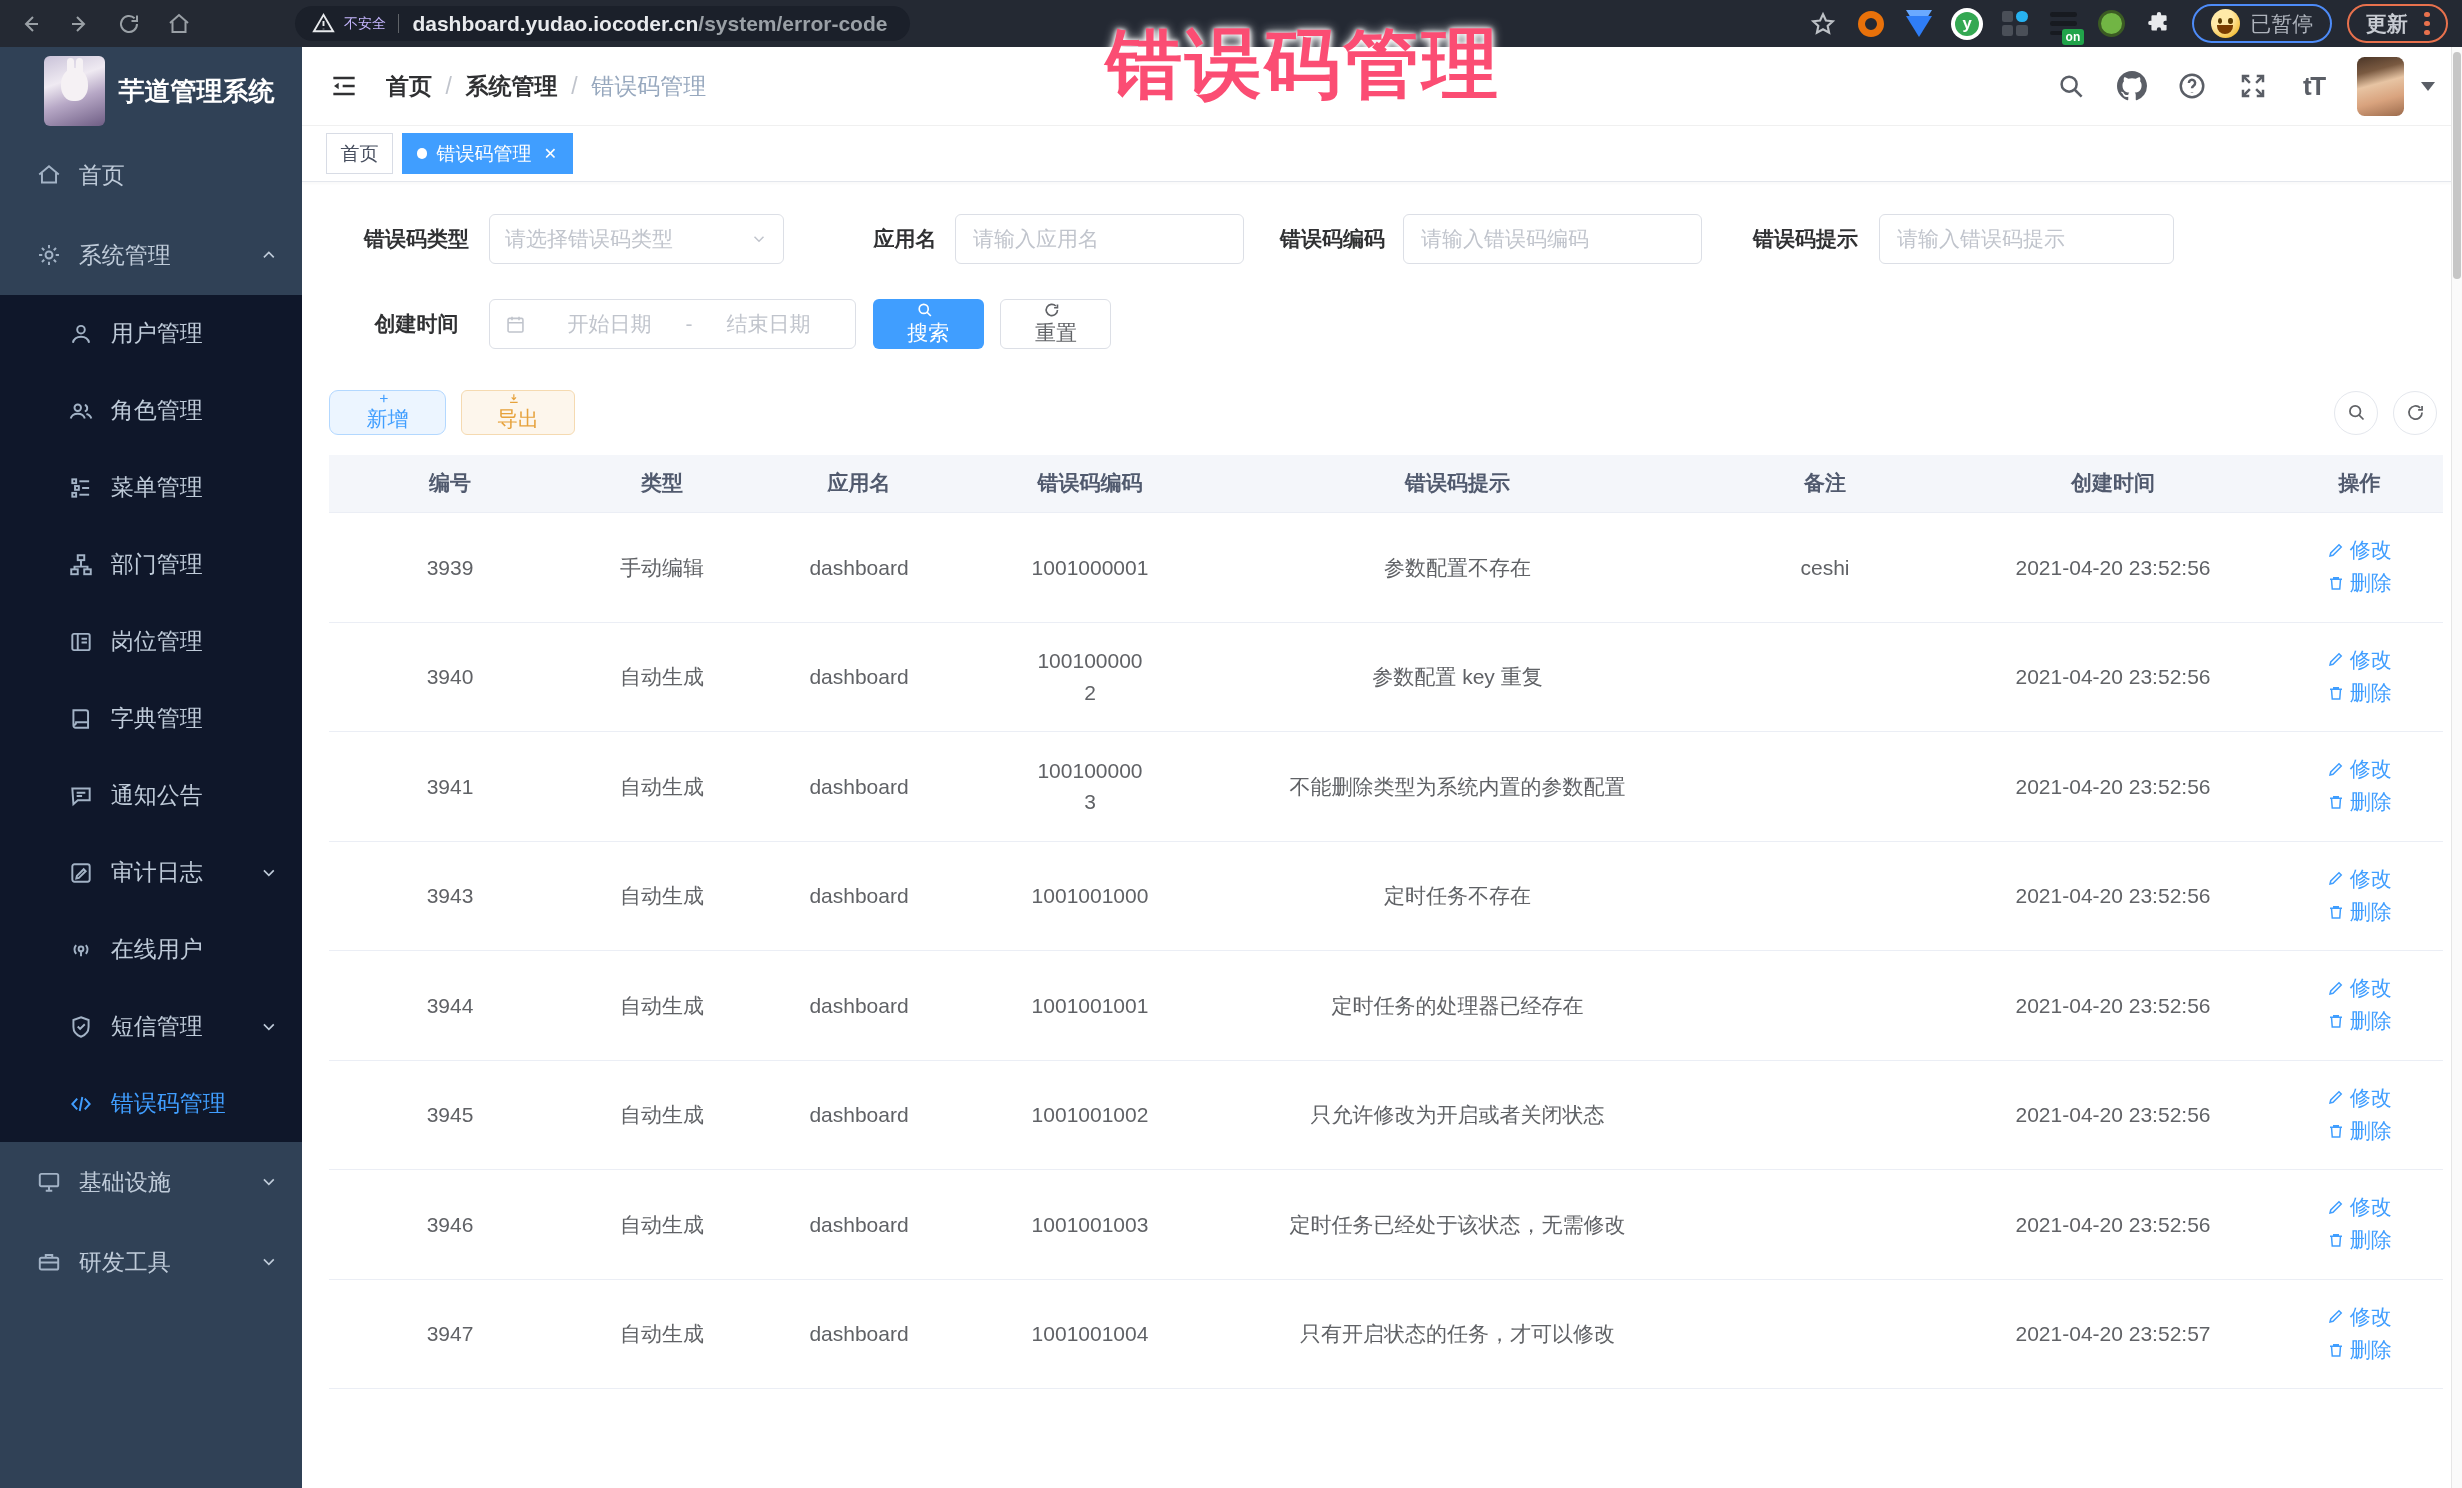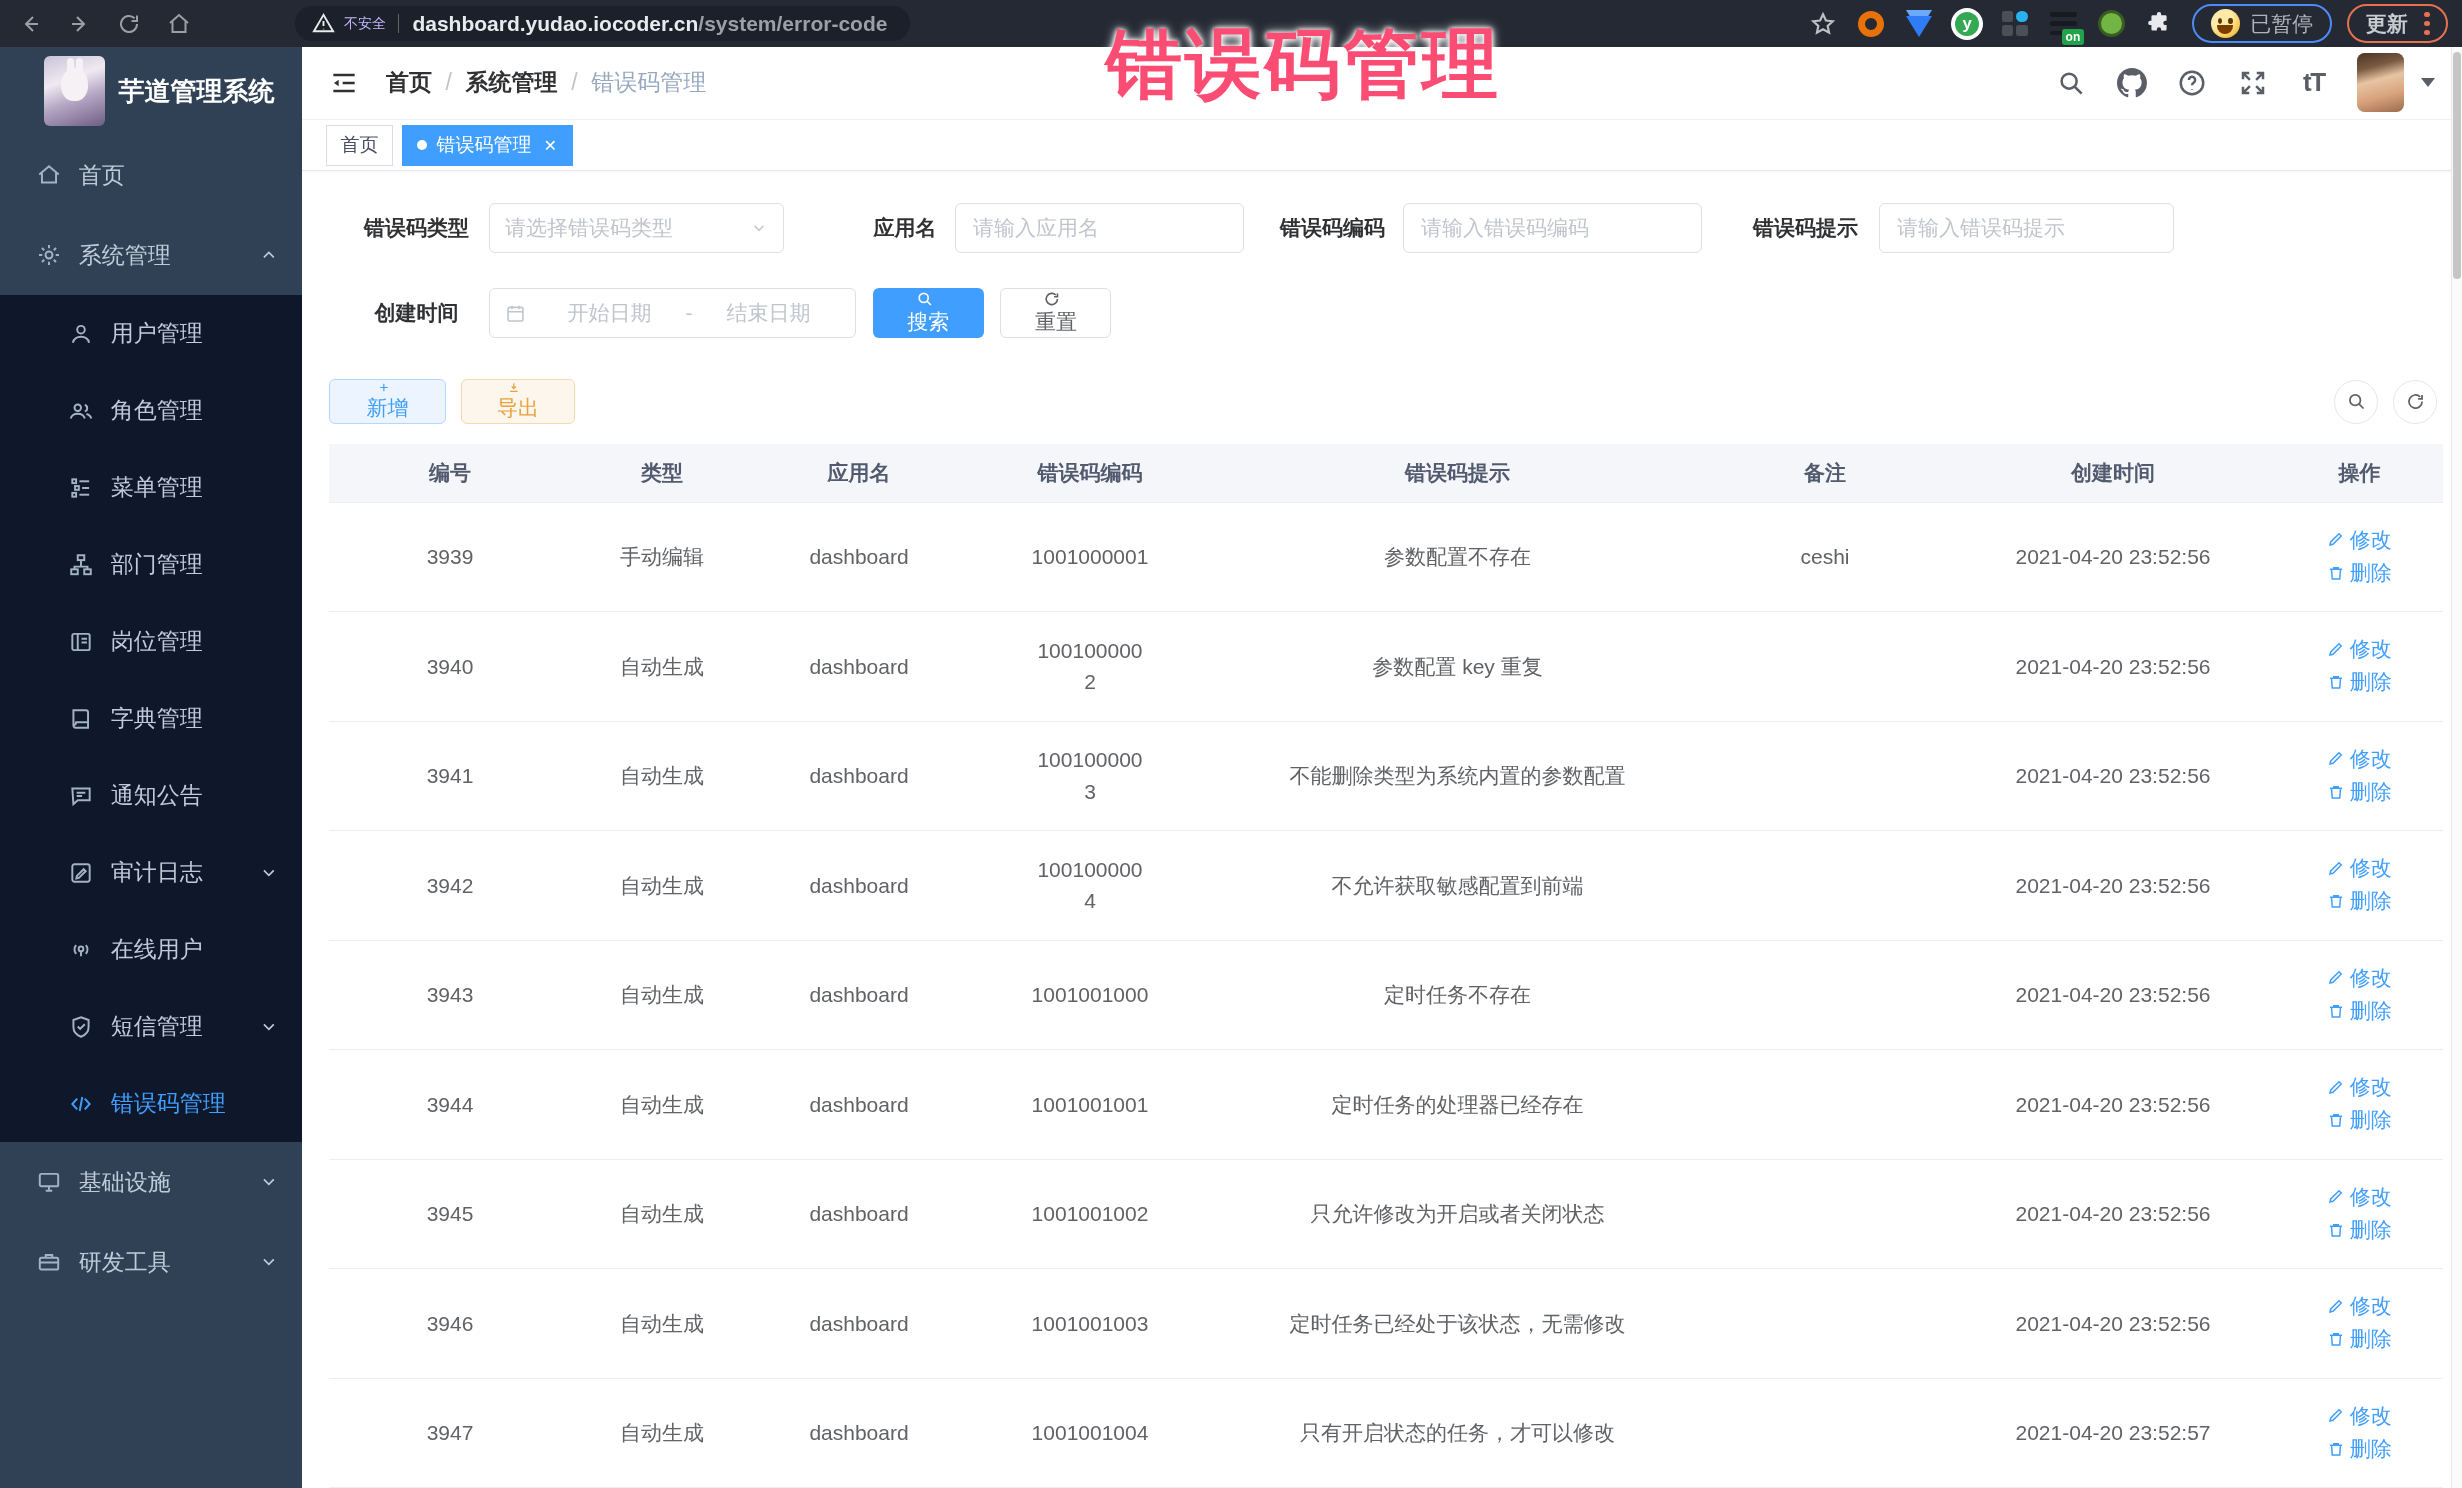--- a/index.html
+++ b/index.html
@@ -116,21 +116,21 @@
   .date-box{color:#c0c4cc;}
   .date-box .cal{display:flex;color:#c0c4cc;margin-right:12px;}
   .date-box .cal svg{width:21px;height:21px;}
   .date-part{flex:1;text-align:center;white-space:nowrap;}
   .date-sep{color:#c0c4cc;margin:0 4.5px;}
   .btn{height:50px;border-radius:6px;display:flex;align-items:center;justify-content:center;font-size:21px;cursor:pointer;border:1.5px solid transparent;white-space:nowrap;flex-direction:column;}
   .btn svg{width:19.7px;height:19.7px;margin-right:7.6px;}
   .btn-search{background:#409eff;color:#fff;width:111px;margin-left:16.7px;}
   .btn-reset{background:#fff;color:#606266;border-color:#dcdfe6;width:111px;margin-left:16.7px;}
   .toolbar{display:flex;align-items:center;padding:6px 0 19.7px 0;}
-  .btn-add{background:#ecf5ff;color:#409eff;border-color:#b3d8ff;width:117px;height:45px;}
+  .btn-add{background:#ecf5ff;color:#409eff;border-color:#b3d8ff;width:117px;height:45px;border-radius:9px;}
   .btn-export{background:#fdf6ec;color:#e6a23c;border-color:#f5dab1;width:114px;height:45px;margin-left:15px;}
   .tool-right{margin-left:auto;display:flex;align-items:center;}
   .circle-btn{width:44px;height:44px;border-radius:50%;border:1.5px solid #e4e7ed;display:flex;align-items:center;justify-content:center;color:#606266;margin-left:15px;cursor:pointer;background:#fff;}
   .circle-btn svg{width:21px;height:21px;}
 
   
   table{width:2114px;border-collapse:collapse;table-layout:fixed;}
   thead th{background:#f4f6fa;color:#515a6e;font-weight:600;font-size:21px;height:58px;text-align:center;padding:0 7.6px;}
   tbody td{border-bottom:1.5px solid #ebeef5;text-align:center;padding:21px 7.6px;font-size:21px;color:#606266;line-height:1.5;}
   tbody tr:first-child td{border-top:1.5px solid #ebeef5;}
@@ -656,41 +656,20 @@
                     </svg>
                     <span>修改</span>
                   </a><a class="op-link">
                     <svg viewBox="0 0 24 24" fill="none" stroke="currentColor" stroke-width="2">
                       <path d="M4 7h16M9 7V5h6v2M6 7l1 13h10l1-13"></path>
                     </svg>
                     <span>删除</span>
                   </a></td>
             </tr>
             <tr>
-              <td>3942</td>
-                <td>自动生成</td>
-                <td>dashboard</td>
-                <td class="td-code">100100000
-4</td>
-                <td>不允许获取敏感配置到前端</td>
-                <td></td>
-                <td>2021-04-20 23:52:56</td>
-              <td><a class="op-link">
-                    <svg viewBox="0 0 24 24" fill="none" stroke="currentColor" stroke-width="2">
-                      <path d="M4 20l1-4L16 5l3 3L8 19l-4 1z"></path>
-                    </svg>
-                    <span>修改</span>
-                  </a><a class="op-link">
-                    <svg viewBox="0 0 24 24" fill="none" stroke="currentColor" stroke-width="2">
-                      <path d="M4 7h16M9 7V5h6v2M6 7l1 13h10l1-13"></path>
-                    </svg>
-                    <span>删除</span>
-                  </a></td>
-            </tr>
-            <tr>
               <td>3943</td>
                 <td>自动生成</td>
                 <td>dashboard</td>
                 <td class="td-code">1001001000</td>
                 <td>定时任务不存在</td>
                 <td></td>
                 <td>2021-04-20 23:52:56</td>
               <td><a class="op-link">
                     <svg viewBox="0 0 24 24" fill="none" stroke="currentColor" stroke-width="2">
                       <path d="M4 20l1-4L16 5l3 3L8 19l-4 1z"></path>

